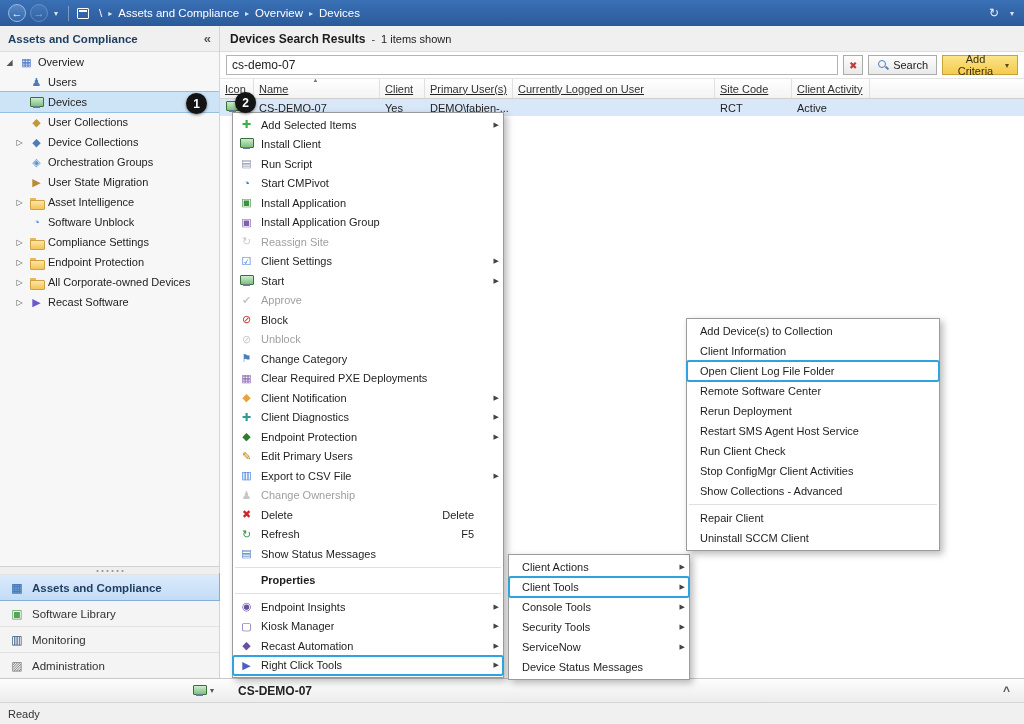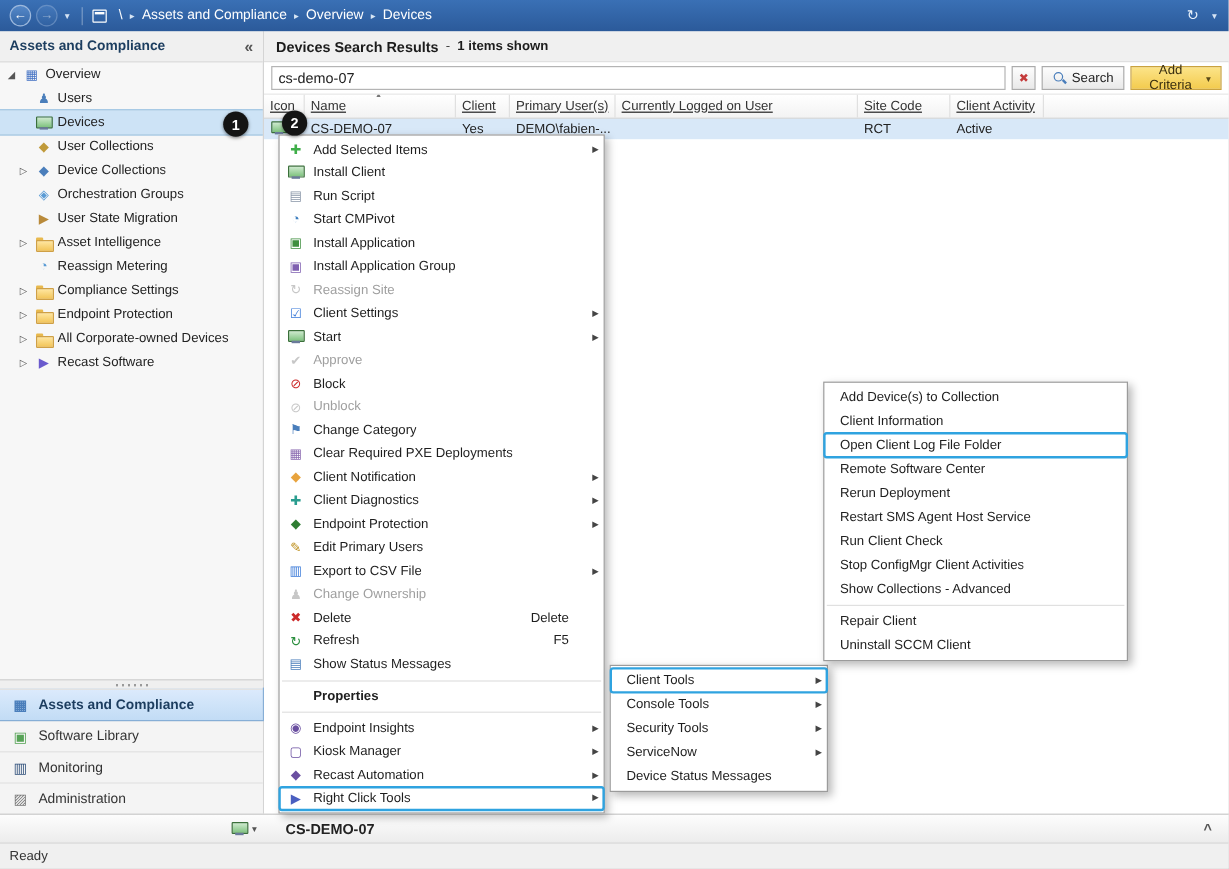--- a/index.html
+++ b/index.html
@@ -47,21 +47,21 @@
   .nav-item { height:26px; display:flex; align-items:center; gap:7px; padding:0 9px; border-top:1px solid #e2e2e2;
     background:#f4f4f4; color:#333; font-size:11.5px; cursor:pointer; }
   .nav-item.selected { background:linear-gradient(#dbeafc,#c2dcf5); outline:1px solid #86aed6; font-weight:bold; color:#1c3d5f; }
   .n-icon { width:16px; flex:none; text-align:center; font-size:12px; }
 
   
   .main { position:absolute; left:220px; top:26px; right:0; bottom:46px; background:#fff; }
   .main-header { height:26px; background:#f0f0f0; border-bottom:1px solid #dcdcdc; display:flex; align-items:center; gap:6px; padding:0 10px; }
   .mh-title { font-weight:bold; font-size:12px; color:#1c1c1c; }
   .mh-dash { color:#444; }
-  .mh-count { font-weight:bold; font-size:11px; color:#1c1c1c; }
+  .mh-count { font-weight:normal; font-size:11px; color:#1c1c1c; }
   .search-row { height:27px; display:flex; align-items:center; gap:5px; padding:0 6px; border-bottom:1px solid #e4e4e4; background:#fff; }
   .search-input { flex:1; height:20px; border:1px solid #b4b4b4; padding:0 5px; font:12px "Liberation Sans",sans-serif; color:#222; outline:none; }
   .btn { height:20px; border:1px solid #ababab; background:linear-gradient(#fdfdfd,#e9e9e9); display:flex; align-items:center;
     justify-content:center; gap:4px; font-size:11px; color:#222; cursor:pointer; padding:0 8px; }
   .clear-btn { width:20px; flex:none; padding:0; font-size:10px; }
   .search-btn { min-width:60px; flex:none; }
   .mag { position:relative; width:12px; height:12px; display:inline-block; flex:none; }
   .mag::before { content:""; position:absolute; left:1px; top:1px; width:6px; height:6px; border:1.5px solid #4a7ebb; border-radius:50%; }
   .mag::after { content:""; position:absolute; left:8px; top:8px; width:4px; height:2px; background:#4a7ebb; transform:rotate(45deg); }
   .addcriteria-btn { flex:none; width:76px; background:linear-gradient(#fce489,#f3cb4e); border:1px solid #c9a23f; color:#3a2f10; gap:5px; }
@@ -207,21 +207,21 @@
     <span class="t-label">User State Migration</span>
   </div>
         <div class="tree-item exp-collapsed lvl-1">
     <span class="expander"></span>
     <span class="t-icon js-icon foldericon"></span>
     <span class="t-label">Asset Intelligence</span>
   </div>
         <div class="tree-item lvl-1">
     <span class="expander"></span>
     <span class="t-icon js-icon" style="color: rgb(90, 155, 213);">◔</span>
-    <span class="t-label">Reassign Metering</span>
+    <span class="t-label">Software Unblock</span>
   </div>
         <div class="tree-item exp-collapsed lvl-1">
     <span class="expander"></span>
     <span class="t-icon js-icon foldericon"></span>
     <span class="t-label">Compliance Settings</span>
   </div>
         <div class="tree-item exp-collapsed lvl-1">
     <span class="expander"></span>
     <span class="t-icon js-icon foldericon"></span>
     <span class="t-label">Endpoint Protection</span>
@@ -480,20 +480,26 @@
     <span class="mi-arrow"></span>
   </div>
       <div class="menu-item annotated has-sub">
     <span class="mi-icon js-icon" style="color: rgb(74, 95, 192);">▶</span>
     <span class="mi-label">Right Click Tools</span>
     <span class="mi-shortcut"></span>
     <span class="mi-arrow"></span>
   </div>
     </div>
   <div class="menu plain" id="tools-submenu">
+      <div class="menu-item has-sub">
+
+    <span class="mi-label">Client Actions</span>
+    <span class="mi-shortcut"></span>
+    <span class="mi-arrow"></span>
+  </div>
       <div class="menu-item annotated has-sub">
 
     <span class="mi-label">Client Tools</span>
     <span class="mi-shortcut"></span>
     <span class="mi-arrow"></span>
   </div>
       <div class="menu-item has-sub">
 
     <span class="mi-label">Console Tools</span>
     <span class="mi-shortcut"></span>

